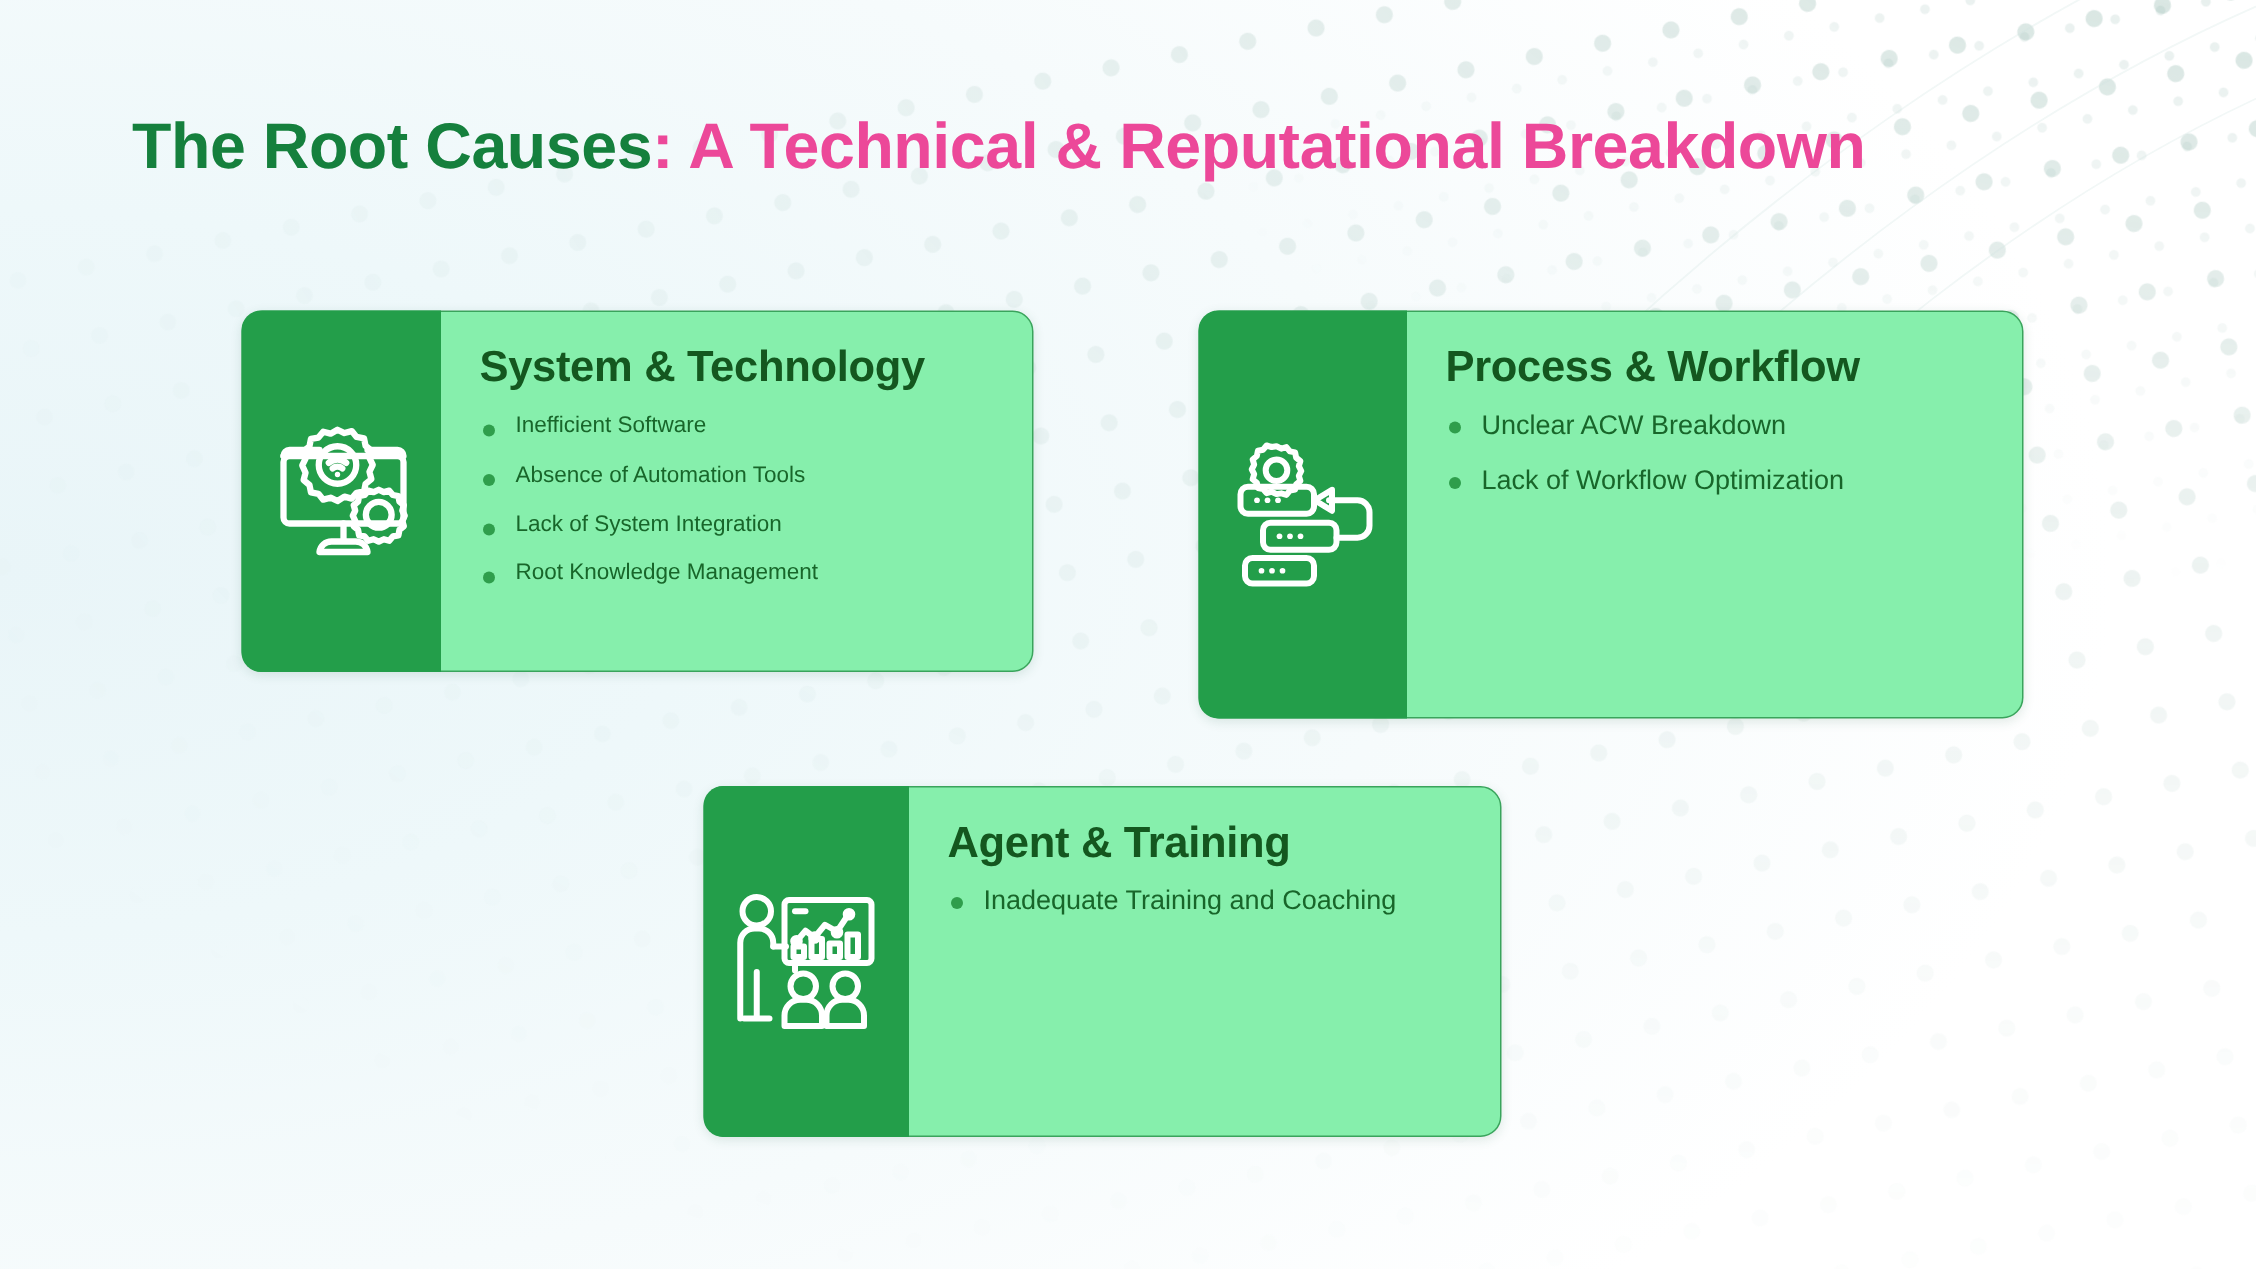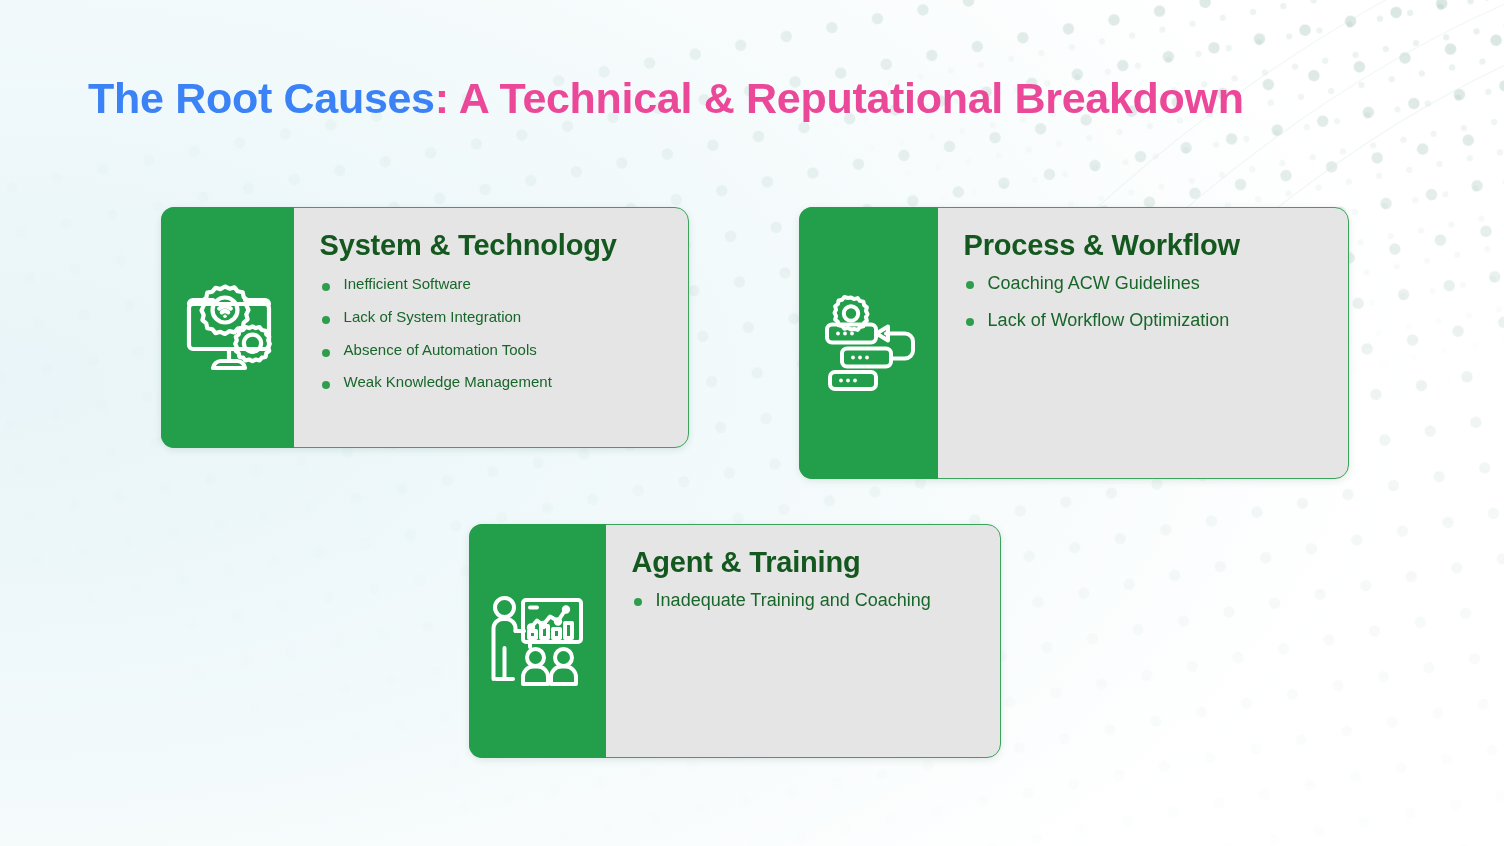--- a/index.html
+++ b/index.html
@@ -61,29 +61,29 @@
   }
 
   .stage{ position:absolute; inset:0; z-index:3; }
 
   
   .title{
     position:absolute; left:88px; top:74px;
     font-size:43px; font-weight:700; letter-spacing:-.3px;
     white-space:nowrap;
   }
-  .title .t-a{ color:#3b82f6; }
+  .title .t-a{ color:#15803d; }
   .title .t-b{ color:#ec4899; }
 
   
   .card{
     position:absolute;
     display:flex;
     border-radius:14px;
-    background:#e5e5e5;
+    background:#86efac;
     border:1.4px solid #3aa45c;
     box-shadow:0 2px 7px rgba(30,90,60,.13);
   }
   .card-icon{
     flex:0 0 auto;
     background:#239e4a;
     border-radius:13px 0 0 13px;
     display:flex; align-items:center; justify-content:center;
     margin:-1.4px 0 -1.4px -1.4px;
   }
@@ -164,23 +164,23 @@
         <path d="M44.2 32.6a8.6 8.6 0 0 1 11.6 0M46.8 36.3a5 5 0 0 1 6.4 0"></path>
         <circle cx="50" cy="40.3" r="1.8" fill="#ffffff" stroke="none"></circle>
         <path d="M77.5 50.5l3.4 1.6 3.6-1 2.4 2.9 3.7.7.7 3.7 2.9 2.4-1 3.6 1.6 3.4-1.6 3.4 1 3.6-2.9 2.4-.7 3.7-3.7.7-2.4 2.9-3.6-1-3.4 1.6-3.4-1.6-3.6 1-2.4-2.9-3.7-.7-.7-3.7-2.9-2.4 1-3.6-1.6-3.4 1.6-3.4-1-3.6 2.9-2.4.7-3.7 3.7-.7 2.4-2.9 3.6 1z"></path>
         <circle cx="77.5" cy="67.2" r="8.6"></circle>
       </svg>
     </div>
     <div class="card-body">
       <div class="card-title">System &amp; Technology</div>
       <ul class="bullets">
         <li><span class="dot"></span><span>Inefficient Software</span></li>
+        <li><span class="dot"></span><span>Absence of Automation Tools</span></li>
         <li><span class="dot"></span><span>Lack of System Integration</span></li>
-        <li><span class="dot"></span><span>Absence of Automation Tools</span></li>
-        <li><span class="dot"></span><span>Weak Knowledge Management</span></li>
+        <li><span class="dot"></span><span>Root Knowledge Management</span></li>
       </ul>
     </div>
   </div>
 
   <div class="card" id="card-process">
     <div class="card-icon">
       <svg class="ic" width="100" height="100" viewBox="0 0 100 100" fill="none" stroke="#ffffff" stroke-width="4" stroke-linecap="round" stroke-linejoin="round">
         <path d="M33 4.5l3.2 1.6 3.4-1 2.3 2.8 3.5.7.7 3.5 2.8 2.3-1 3.4 1.6 3.2-1.6 3.2 1 3.4-2.8 2.3-.7 3.5-3.5.7-2.3 2.8-3.4-1L33 36.4l-3.2-1.6-3.4 1-2.3-2.8-3.5-.7-.7-3.5-2.8-2.3 1-3.4-1.6-3.2 1.6-3.2-1-3.4 2.8-2.3.7-3.5 3.5-.7 2.3-2.8 3.4 1z"></path>
         <circle cx="33" cy="20.5" r="7.2"></circle>
         <rect x="9" y="31.5" width="49" height="18" rx="5"></rect>
@@ -195,21 +195,21 @@
         <circle cx="23" cy="87.5" r="1.9" fill="#ffffff" stroke="none"></circle>
         <circle cx="30" cy="87.5" r="1.9" fill="#ffffff" stroke="none"></circle>
         <circle cx="37" cy="87.5" r="1.9" fill="#ffffff" stroke="none"></circle>
         <path d="M68 40.5h19a8 8 0 0 1 8 8v9a8 8 0 0 1-8 8h-14"></path>
         <path d="M70 33.5L58.5 40.5 70 47.5z"></path>
       </svg>
     </div>
     <div class="card-body">
       <div class="card-title">Process &amp; Workflow</div>
       <ul class="bullets">
-        <li><span class="dot"></span><span>Coaching ACW Guidelines</span></li>
+        <li><span class="dot"></span><span>Unclear ACW Breakdown</span></li>
         <li><span class="dot"></span><span>Lack of Workflow Optimization</span></li>
       </ul>
     </div>
   </div>
 
   <div class="card" id="card-agent">
     <div class="card-icon">
       <svg class="ic" width="100" height="92" viewBox="0 0 100 92" fill="none" stroke="#ffffff" stroke-width="4" stroke-linecap="round" stroke-linejoin="round">
         <circle cx="17.5" cy="12.5" r="9.5"></circle>
         <path d="M6.5 84V33.5a9.5 9.5 0 0 1 9.5-9.5h3a9.5 9.5 0 0 1 9.5 9.5v2.5"></path>

